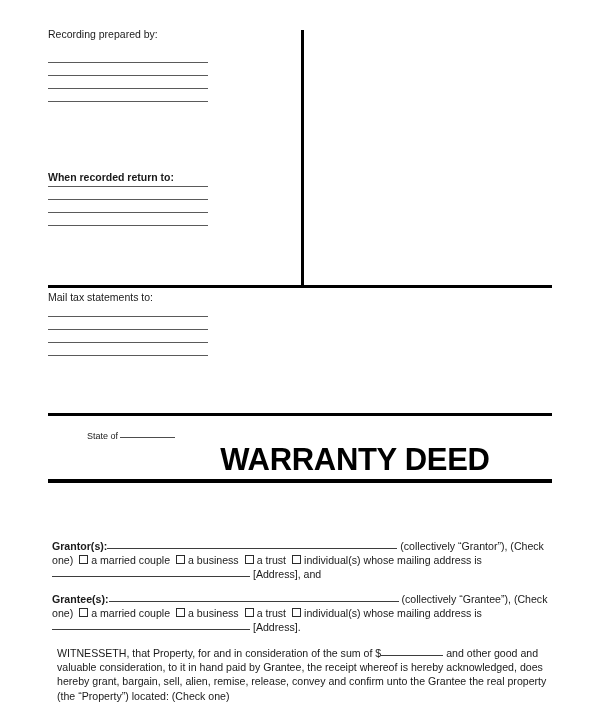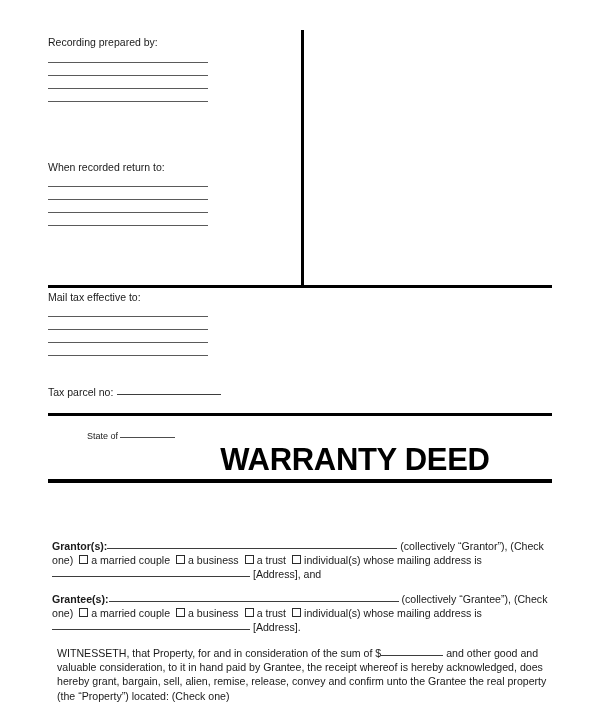--- a/index.html
+++ b/index.html
@@ -131,48 +131,45 @@
     background: #ffffff;
     vertical-align: 0px;
     margin: 0 3px;
   }
 </style>
 </head>
 <body>
 
 <div class="page">
 
-  <div class="abs label" style="left:48px; top:36px;">Recording prepared by:</div>
+  <div class="abs label" style="left:48px; top:28px;">Recording prepared by:</div>
 
   <div class="blank-line" style="top:62px;"></div>
   <div class="blank-line" style="top:75px;"></div>
   <div class="blank-line" style="top:88px;"></div>
   <div class="blank-line" style="top:101px;"></div>
 
-  <div class="abs label" style="left:48px; top:161px;">When recorded return to:</div>
+  <div class="abs label" style="left:48px; top:171px;font-weight:bold;">When recorded return to:</div>
 
   <div class="blank-line" style="top:186px;"></div>
   <div class="blank-line" style="top:199px;"></div>
   <div class="blank-line" style="top:212px;"></div>
   <div class="blank-line" style="top:225px;"></div>
 
   <div class="vrule"></div>
 
   <div class="rule rule-thin" style="top:285px;"></div>
 
-  <div class="abs label" style="left:48px; top:291px;">Mail tax effective to:</div>
+  <div class="abs label" style="left:48px; top:291px;">Mail tax statements to:</div>
 
   <div class="blank-line" style="top:316px;"></div>
   <div class="blank-line" style="top:329px;"></div>
   <div class="blank-line" style="top:342px;"></div>
   <div class="blank-line" style="top:355px;"></div>
 
-  <div class="abs label" style="left:48px; top:385px;">
-    <span>Tax parcel no:</span><span class="fill" style="width:104px; margin-left:4px;"></span>
-  </div>
 
   <div class="rule rule-thin" style="top:413px;"></div>
 
   <div class="state-of">
     <span>State of</span><span class="u"></span>
   </div>
 
   <div class="doc-title">WARRANTY DEED</div>
 
   <div class="rule rule-thick" style="top:479px;"></div>

